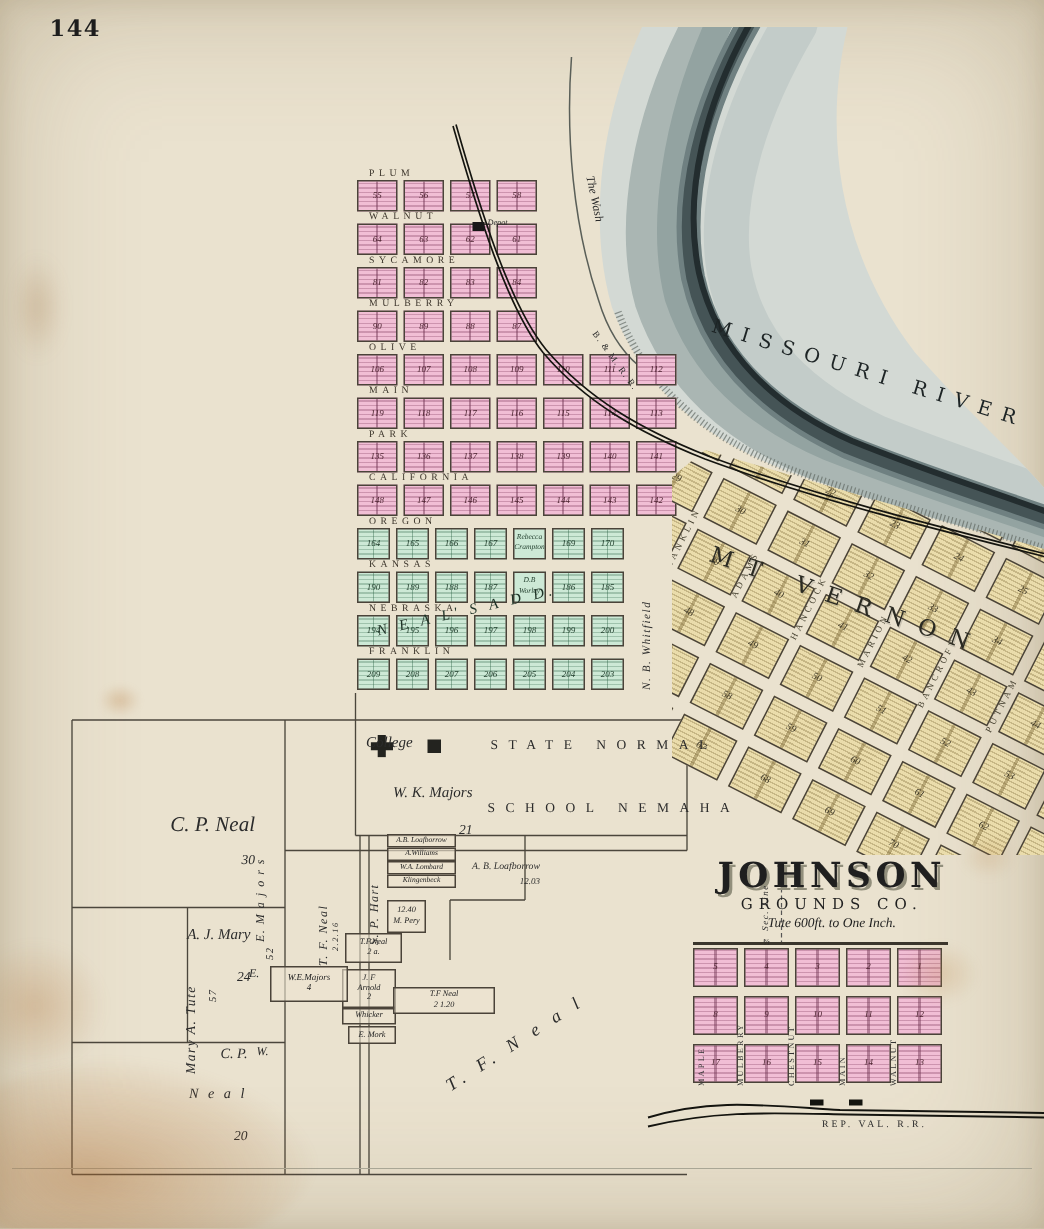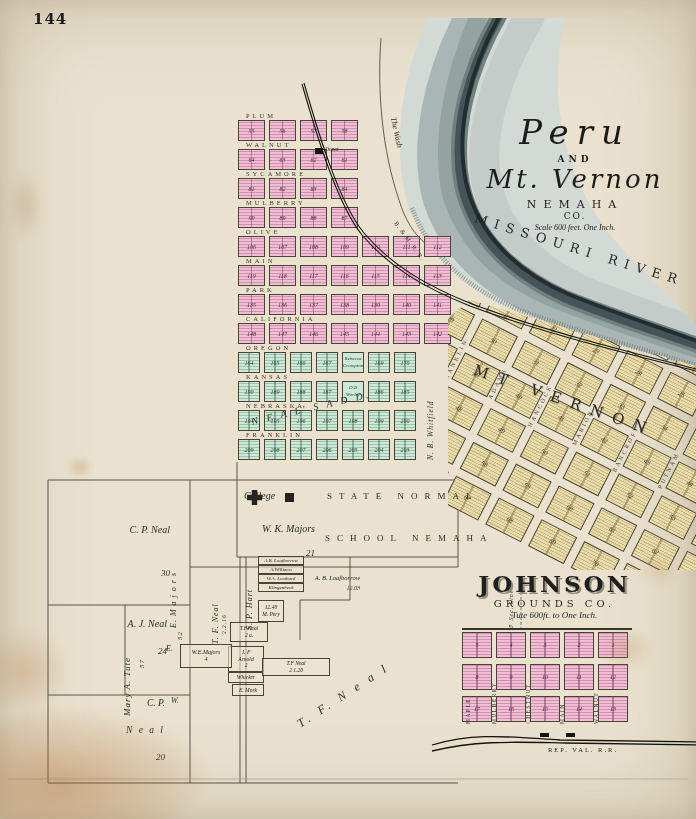--- a/index.html
+++ b/index.html
@@ -360,52 +360,44 @@
       <path d="M304,83 C320,139 340,204 364,233 C392,266 427,286 472,304 C542,330 621,350 700,370" stroke-width="1.1"></path>
       <path d="M432,745 C475,732 510,737 560,740 L700,742" stroke-width="1.3"></path>
       <path d="M432,751 C478,740 515,742 565,743 L700,745" stroke-width="1.3"></path>
     </g>
     <rect x="540" y="733" width="9" height="4" fill="#14140f"></rect>
     <rect x="566" y="733" width="9" height="4" fill="#14140f"></rect>
   </svg>
 
   <div class="pagenum">144</div>
 
-  <div class="title-blk">
-    <div class="t1">Peru</div>
-    <div class="t2">AND</div>
-    <div class="t3">Mt. Vernon</div>
-    <div class="t4">NEMAHA</div>
-    <div class="t5">CO.</div>
-    <div class="t6">Scale 600 feet. One Inch.</div>
-  </div>
 
   <div class="lab" style="left:470px;top:242px;transform:rotate(17deg);font:13px 'DejaVu Serif',serif;letter-spacing:7px;color:#1d2425;">MISSOURI RIVER</div>
   <div class="lab ital" style="left:381px;top:128px;transform:rotate(78deg);font-size:8px;">The Wash</div>
   <div class="lab" style="left:386px;top:238px;transform:rotate(54deg);font-size:6px;letter-spacing:1px;">B. &amp; M. R. R.</div>
 
   <div class="depot-icon"></div>
   <div class="lab ital" style="left:325px;top:146px;font-size:5.5px;">Depot</div>
 
   <div class="lab ital" style="left:244px;top:490px;font-size:10px;">College</div>
   <div class="quatre"></div>
   <div class="sqicon"></div>
   <div class="lab" style="left:327px;top:491px;font-size:9px;letter-spacing:7px;">STATE NORMAL</div>
   <div class="lab" style="left:325px;top:533px;font-size:9px;letter-spacing:7px;">SCHOOL NEMAHA</div>
 
   <div class="vlab" style="left:426px;top:350px;height:110px;font-size:7.5px;">N. B. Whitfield</div>
   <div class="lab ital" style="left:250px;top:402px;transform:rotate(-13deg);font-size:10px;letter-spacing:3px;color:#1f3327;">N E A L' S   A D D.</div>
 
   <div class="mtv-title">MT VERNON</div>
 
-  <div class="lab ital ctr" style="left:60px;top:524px;width:110px;font-size:10px;">C. P. Neal</div>
+  <div class="lab ital ctr" style="left:60px;top:543px;width:110px;font-size:14px;">C. P. Neal</div>
   <div class="lab ital ctr" style="left:60px;top:568px;width:110px;font-size:9px;">30</div>
   <div class="lab ital ctr" style="left:200px;top:523px;width:115px;font-size:10px;">W. K. Majors</div>
   <div class="lab ital ctr" style="left:200px;top:548px;width:115px;font-size:9px;">21</div>
-  <div class="lab ital ctr" style="left:52px;top:618px;width:115px;font-size:10px;">A. J. Neal</div>
+  <div class="lab ital ctr" style="left:52px;top:618px;width:115px;font-size:10px;">A. J. Mary</div>
   <div class="lab ital ctr" style="left:52px;top:646px;width:115px;font-size:9px;">24</div>
   <div class="lab ital ctr" style="left:85px;top:698px;width:80px;font-size:9.5px;">C. P.</div>
   <div class="lab ital ctr" style="left:85px;top:725px;width:80px;font-size:9.5px;letter-spacing:2px;">N e a l</div>
   <div class="lab ital ctr" style="left:85px;top:752px;width:80px;font-size:9px;">20</div>
   <div class="vlab" style="left:122px;top:612px;height:104px;">Mary  A.  Tute</div>
   <div class="vlab" style="left:138px;top:638px;height:30px;font-size:7px;">57</div>
   <div class="vlab" style="left:169px;top:556px;height:72px;font-size:8px;">E.  M a j o r s</div>
   <div class="vlab" style="left:176px;top:620px;height:20px;font-size:7px;">52</div>
   <div class="lab ital" style="left:166px;top:644px;font-size:8px;">E.</div>
   <div class="lab ital" style="left:171px;top:696px;font-size:8px;">W.</div>

